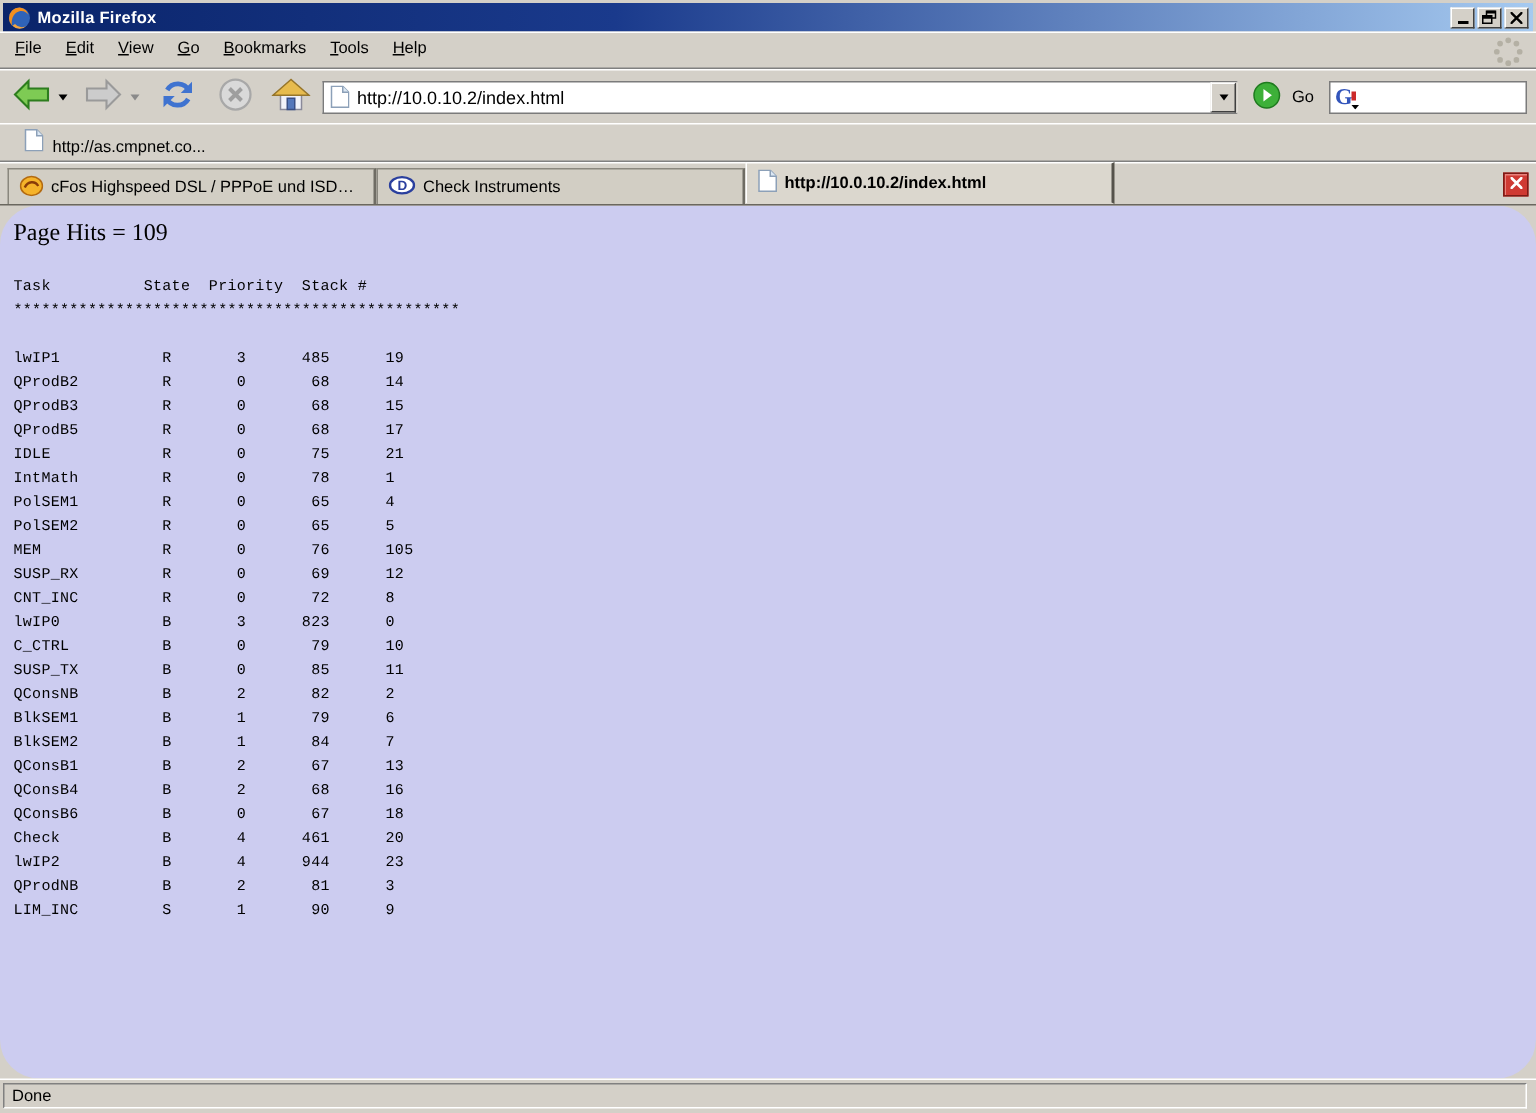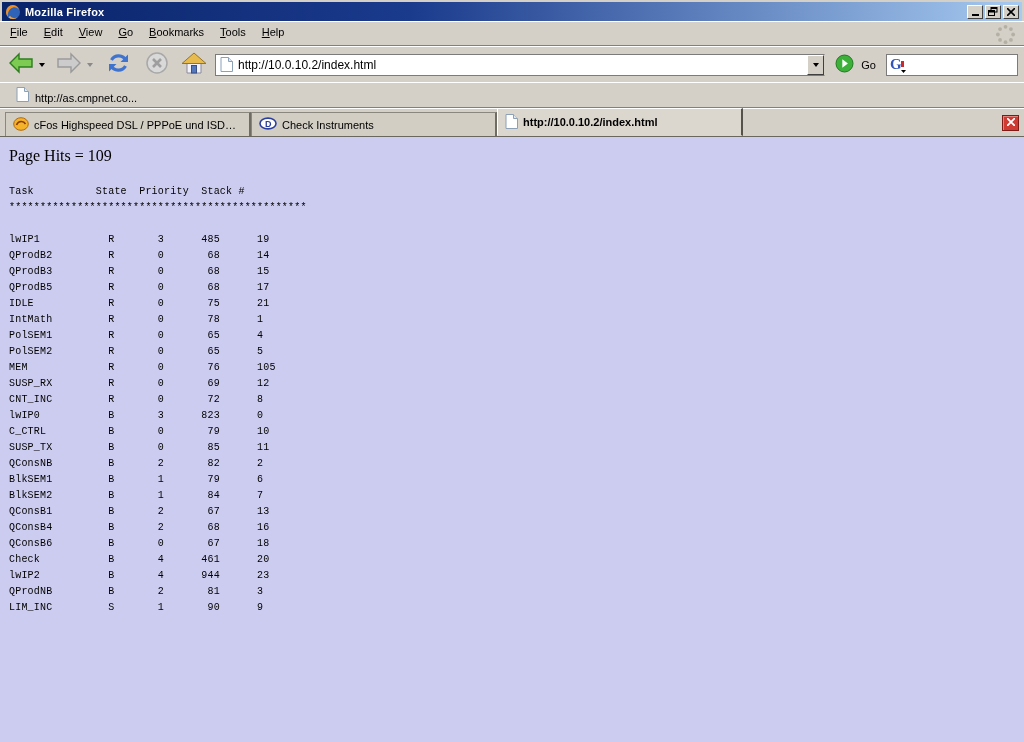--- a/index.html
+++ b/index.html
@@ -80,21 +80,21 @@
   }
   .tab-close-btn {
     margin-left:auto; margin-right:5px; margin-bottom:5px;
     width:17px; height:16px; background:#cf3a33; border:1px solid #7d1b16;
     color:#fff; font-size:10px; font-weight:bold; line-height:1;
     display:flex; align-items:center; justify-content:center; padding:0;
     box-shadow:inset 1px 1px 0 #e9827d;
   }
 
   
-  .content { flex:1 1 auto; background:#ccccf0; overflow:hidden; padding:10px 0 0 9px; }
+  .content { flex:1 1 auto; background:#ccccf0; overflow:hidden; padding:10px 0 0 9px;border-radius:26px; }
   .page-hits { font-family:"Liberation Serif", serif; font-size:16px; color:#000; }
   .task-table {
     font-family:"Liberation Mono","DejaVu Sans Mono",monospace;
     font-size:10px; line-height:16px; letter-spacing:.2px;
     color:#000; margin:19px 0 0 0;
   }
 
   
   .statusbar { height:23px; flex:0 0 23px; background:#d4d0c8; display:flex; padding:2px 6px 3px 2px; border-top:1px solid #ffffff; }
   .status-panel {
@@ -318,14 +318,19 @@
 BlkSEM2         B       1       84      7
 QConsB1         B       2       67      13
 QConsB4         B       2       68      16
 QConsB6         B       0       67      18
 Check           B       4      461      20
 lwIP2           B       4      944      23
 QProdNB         B       2       81      3
 LIM_INC         S       1       90      9</pre>
   </div>
 
+  <div class="statusbar">
+    <div class="status-panel">
+      <span>Done</span>
+    </div>
+  </div>
 
 </div>
 
 </body></html>

